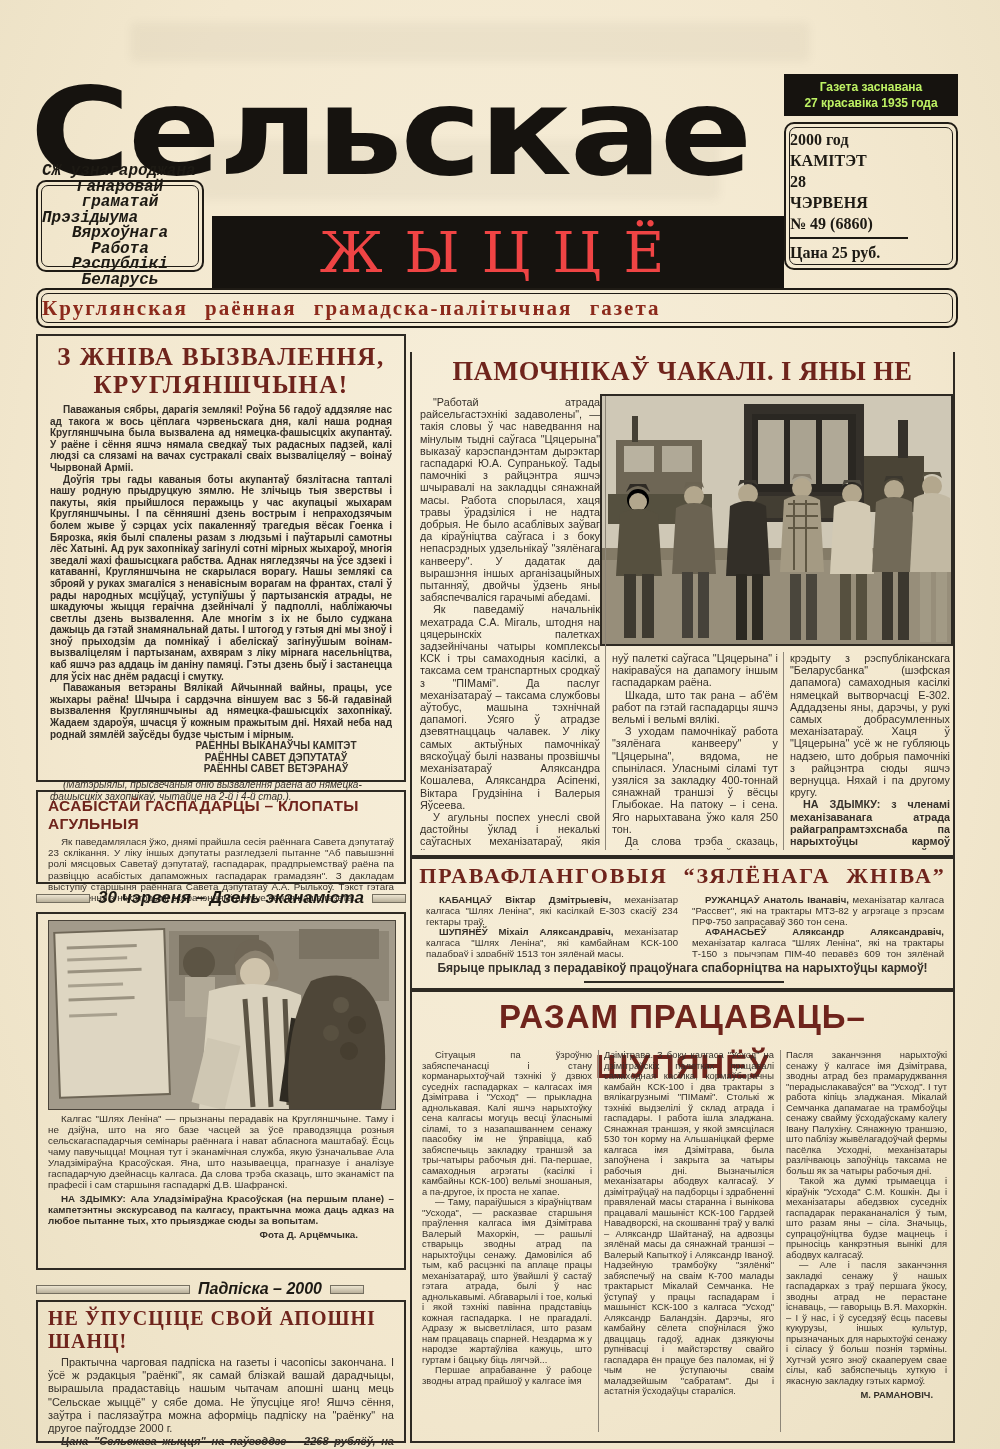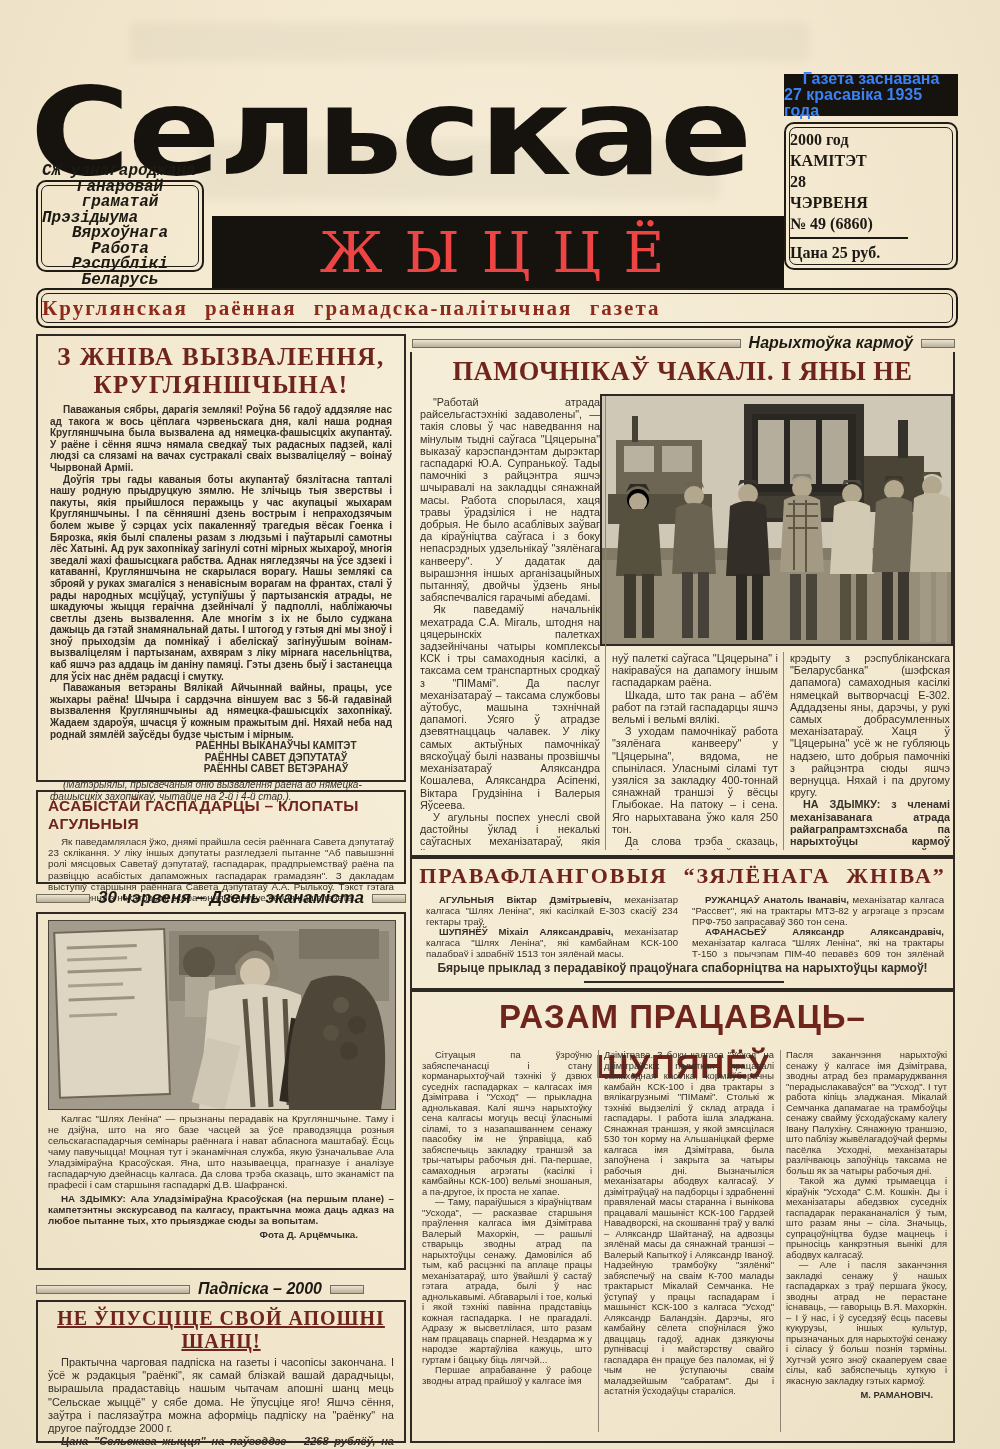--- a/index.html
+++ b/index.html
@@ -10,22 +10,22 @@
 
   
   .dbl{position:absolute;border:2px solid #1f1b15;border-radius:10px;padding:3px;box-sizing:border-box;background:transparent;}
   .dbl-in{border:1px solid #1f1b15;border-radius:7px;height:100%;box-sizing:border-box;display:flex;flex-direction:column;justify-content:center;align-items:flex-start;}
 
   
   .title1{position:absolute;left:30px;top:52px;font-family:"DejaVu Sans",sans-serif;font-weight:900;
           font-size:122px;line-height:160px;color:#16130f;letter-spacing:-2px;transform:scaleX(1.12);transform-origin:left;}
   .title2{position:absolute;left:212px;top:216px;width:572px;height:72px;background:#16130f;display:flex;align-items:center;justify-content:center;}
   .title2 span{font-family:"DejaVu Serif",serif;font-weight:400;font-size:56px;color:#ef4444;letter-spacing:22px;text-transform:uppercase;padding-left:10px;}
-  .founded{position:absolute;left:784px;top:74px;width:174px;height:42px;background:#16130f;color:#3b82f6;
-           display:flex;flex-direction:column;justify-content:center;align-items:center;font-weight:700;font-size:16px;line-height:16px;}
+  .founded{position:absolute;left:784px;top:74px;width:174px;height:42px;background:#16130f;color:#bef264;
+           display:flex;flex-direction:column;justify-content:center;align-items:center;font-weight:700;font-size:12px;line-height:16px;}
   .award{left:36px;top:180px;width:168px;height:92px;}
   .award .dbl-in{font-family:Liberation Mono, monospace;font-style:italic;font-weight:700;font-size:16px;line-height:15.5px;text-align:center;color:#1d1a14;}
   .issue{left:784px;top:122px;width:174px;height:148px;}
   .issue .dbl-in{font-family:"Liberation Serif",serif;font-weight:700;color:#1d1a14;font-size:16px;line-height:21px;text-align:center;}
   .issue .rule{width:118px;border-top:2px solid #1d1a14;margin:3px 0;}
   .banner{left:36px;top:288px;width:922px;height:40px;}
   .banner .dbl-in{font-family:"Liberation Serif",serif;font-weight:700;font-size:21px;color:#8c2a1c;letter-spacing:2px;word-spacing:10px;}
 
   
   .kicker{position:absolute;display:flex;align-items:center;gap:8px;}
@@ -55,21 +55,21 @@
 
   
   .econ{left:36px;top:912px;width:370px;height:358px;padding:6px 10px;}
   .photo2{width:346px;height:188px;border:1px solid #4a443a;background:#aaa294;overflow:hidden;}
   .econ p{font-size:9.8px;line-height:11px;margin-top:3px;}
   .bold{font-weight:700;}
   .credit{font-weight:700;text-align:right;padding-right:36px;text-indent:0;}
 
   
   .sub{left:36px;top:1300px;width:370px;height:143px;padding:5px 10px;}
-  .sub h2{font-family:"Liberation Serif",serif;font-weight:700;font-size:20px;letter-spacing:1px;text-align:center;margin-bottom:3px;text-decoration:underline;}
+  .sub h2{font-family:"Liberation Serif",serif;font-weight:700;font-size:20px;letter-spacing:1px;margin-bottom:3px;}
   .sub p{font-size:11px;line-height:13.2px;}
   .price{font-weight:700;font-style:italic;}
 
   
   .mainbox{left:410px;top:352px;width:545px;height:505px;border-top:none;}
   .mainbox h1{font-family:"Liberation Serif",serif;font-weight:700;font-size:27px;line-height:38px;text-align:center;letter-spacing:.5px;transform:scaleX(.98);}
   .mcol{position:absolute;overflow:hidden;}
   .mcol p{font-size:10.8px;line-height:12.2px;}
   .vrule{position:absolute;width:1px;background:#8d8678;}
   .photo1{position:absolute;left:188px;top:42px;width:353px;height:252px;border:2px solid #2e2a23;box-sizing:border-box;background:#cfc8b6;overflow:hidden;}
@@ -201,25 +201,20 @@
     <div class="bar sm"></div>
   </div>
 
   <div class="box sub">
     <h2 class="red">НЕ ЎПУСЦІЦЕ СВОЙ АПОШНІ ШАНЦ!</h2>
     <p class="just">Практычна чарговая падпіска на газеты і часопісы закончана. І ўсё ж рэдакцыя "раёнкі", як самай блізкай вашай дарадчыцы, вырашыла прадаставіць нашым чытачам апошні шанц мець "Сельскае жыццё" у сябе дома. Не ўпусціце яго! Яшчэ сёння, заўтра і паслязаўтра можна аформіць падпіску на "раёнку" на другое паўгоддзе 2000 г.</p>
     <p class="just price">Цана "Сельскага жыцця" на паўгоддзе – 2268 рублёў, на квартал – 1134 рублі, на месяц – 378 рублёў.</p>
 
   </div>
 
-  <div class="kicker" style="left:412px;top:334px;width:543px;">
-    <div class="bar"></div>
-    <span class="ktxt">Нарыхтоўка кармоў</span>
-    <div class="bar sm"></div>
-  </div>
 
   <div class="box mainbox" style="position:absolute;">
     <h1 class="red">ПАМОЧНІКАЎ ЧАКАЛІ. І ЯНЫ НЕ ПАДКАЧАЛІ</h1>
 
     <div class="photo1">
       <svg width="349" height="248" viewBox="0 0 349 248">
         <rect width="349" height="248" fill="#cfc8b6"></rect>
         <rect y="160" width="349" height="88" fill="#978e7a"></rect>
         <rect y="152" width="349" height="12" fill="#847b67"></rect>
         <g>
@@ -312,21 +307,21 @@
     <div class="mcol" style="left:378px;top:300px;width:160px;height:198px;">
       <p class="just ni">крэдыту з рэспубліканскага "Беларусбанка" (шэфская дапамога) самаходныя касілкі нямецкай вытворчасці Е-302. Аддадзены яны, дарэчы, у рукі самых добрасумленных механізатараў. Хаця ў "Цяцерына" усё ж не губляюць надзею, што добрыя памочнікі з райцэнтра сюды яшчэ вернуцца. Няхай і па другому кругу.</p>
       <p class="just bold">НА ЗДЫМКУ: з членамі механізаванага атрада райаграпрамтэхснаба па нарыхтоўцы кармоў гутарыць дырэктар саўгаса "Цяцерына" Ю.А. Супранькоў (трэці справа).</p>
 
     </div>
   </div>
 
   <div class="box leaders" style="position:absolute;">
     <h2 class="red">ПРАВАФЛАНГОВЫЯ “ЗЯЛЁНАГА ЖНІВА”</h2>
     <div class="lcol" style="left:14px;">
-      <p class="just"><b>АГУЛЬНЫЯ Віктар Дзмітрыевіч,</b><span> механізатар калгаса "Шлях Леніна", які касілкай Е-303 скасіў 234 гектары траў.</span></p>
+      <p class="just"><b>КАБАНЦАЎ Віктар Дзмітрыевіч,</b><span> механізатар калгаса "Шлях Леніна", які касілкай Е-303 скасіў 234 гектары траў.</span></p>
       <p class="just"><b>ШУПЯНЁЎ Міхаіл Аляксандравіч,</b><span> механізатар калгаса "Шлях Леніна", які камбайнам КСК-100 падабраў і здрабніў 1513 тон зялёнай масы.</span></p>
     </div>
     <div class="lcol" style="left:280px;">
       <p class="just"><b>РУЖАНЦАЎ Анатоль Іванавіч,</b><span> механізатар калгаса "Рассвет", які на трактары МТЗ-82 у агрэгаце з прэсам ПРФ-750 запрасаваў 360 тон сена.</span></p>
       <p class="just"><b>АФАНАСЬЕЎ Аляксандр Аляксандравіч,</b><span> механізатар калгаса "Шлях Леніна", які на трактары Т-150 з прычэпам ПІМ-40 перавёз 609 тон зялёнай масы.</span></p>
     </div>
     <div class="call">Бярыце прыклад з перадавікоў працоўнага спаборніцтва на нарыхтоўцы кармоў!</div>
     <div class="shortrule"></div>
   </div>
 

